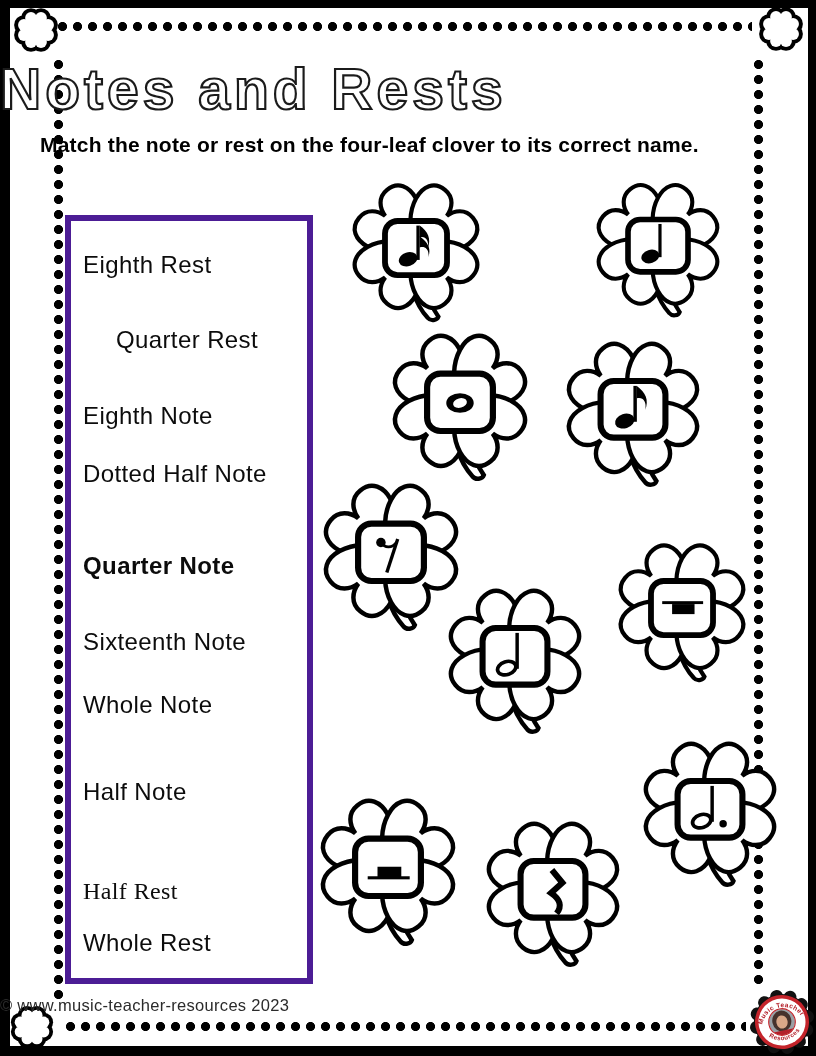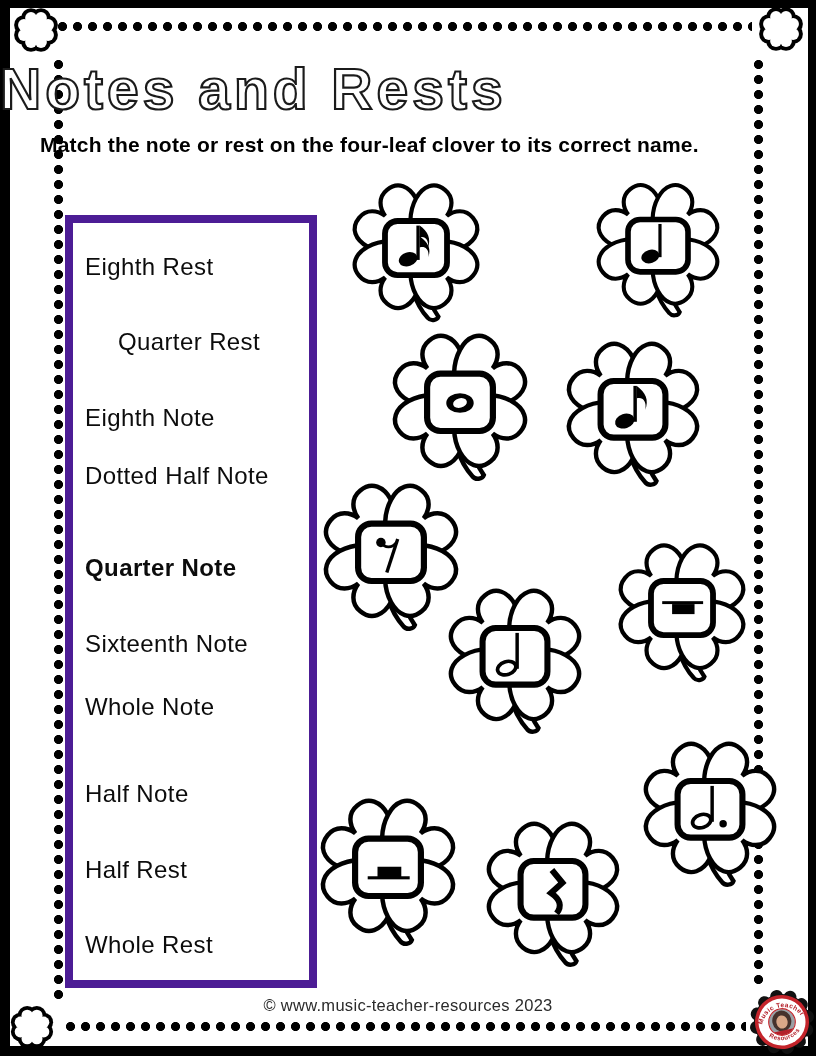--- a/index.html
+++ b/index.html
@@ -21,30 +21,30 @@
     position:absolute;left:0;right:0;top:56px;margin:0;
     font-size:57px;font-weight:bold;letter-spacing:4px;color:#fff;
     -webkit-text-stroke:2.2px #1b1b1b;
   }
   .instruction{
     position:absolute;left:40px;right:40px;top:133px;text-align:left;
     font-size:21px;font-weight:bold;color:#000;letter-spacing:0.2px;
   }
   .name-box{
     position:absolute;left:65px;top:215px;width:236px;height:757px;
-    border:8px solid #4c1d95;background:#fff;
+    border:6px solid #4c1d95;background:#fff;
   }
   .list-item{
     position:absolute;left:12px;width:208px;
     font-size:24px;color:#0c0c0c;letter-spacing:0.4px;line-height:1.35;
   }
   .clover{position:absolute;}
   .clover svg{display:block;width:100%;height:100%;}
   .footer{
-    position:absolute;left:0;right:0;top:996px;text-align:center;
+    position:absolute;left:0;right:0;top:996px;text-align:left;
     font-size:16.5px;color:#2b2b2b;letter-spacing:0.3px;
   }
   .logo{position:absolute;right:-1px;bottom:-1px;width:70px;height:70px;transform:rotate(-12deg);}
   .logo svg{display:block;width:100%;height:100%;}
 </style>
 </head>
 <body>
 
 <div class="page"></div>
 
@@ -125,21 +125,21 @@
 
 <div class="name-box" id="name-box">
     <div class="list-item" style="top: 28px;">Eighth Rest</div>
     <div class="list-item" style="top: 103px; text-align: center;">Quarter Rest</div>
     <div class="list-item" style="top: 179px;">Eighth Note</div>
     <div class="list-item" style="top: 237px;">Dotted Half Note</div>
     <div class="list-item" style="top: 329px; font-weight: bold;">Quarter Note</div>
     <div class="list-item" style="top: 405px;">Sixteenth Note</div>
     <div class="list-item" style="top: 468px;">Whole Note</div>
     <div class="list-item" style="top: 555px;">Half Note</div>
-    <div class="list-item" style="top: 631px;">Half Rest</div>
+    <div class="list-item" style="top: 654px; font-family: Liberation Serif, serif;">Half Rest</div>
     <div class="list-item" style="top: 706px;">Whole Rest</div>
   </div>
 
 <div id="clover-field">
     <div class="clover" style="left: 350px; top: 178px; width: 132px; height: 148px;">
       <svg viewBox="0 0 100 112">
         <path d="M44,58 C44,78 48,94 59,106 C61,108.5 66,108 67,105 C58,92 54,76 54,58 Z" fill="#fff" stroke="#000" stroke-width="3.2"></path>
         <path d="M0,0 C-28,-10 -36,-44 -15,-46 C-6,-47 -1,-40 0,-33 C1,-40 6,-47 15,-46 C36,-44 28,-10 0,0 Z" transform="translate(50,52) rotate(-45)" fill="#fff" stroke="#000" stroke-width="3.2"></path>
         <path d="M0,0 C-28,-10 -36,-44 -15,-46 C-6,-47 -1,-40 0,-33 C1,-40 6,-47 15,-46 C36,-44 28,-10 0,0 Z" transform="translate(50,52) rotate(45)" fill="#fff" stroke="#000" stroke-width="3.2"></path>
         <path d="M0,0 C-28,-10 -36,-44 -15,-46 C-6,-47 -1,-40 0,-33 C1,-40 6,-47 15,-46 C36,-44 28,-10 0,0 Z" transform="translate(50,52) rotate(-135)" fill="#fff" stroke="#000" stroke-width="3.2"></path>

